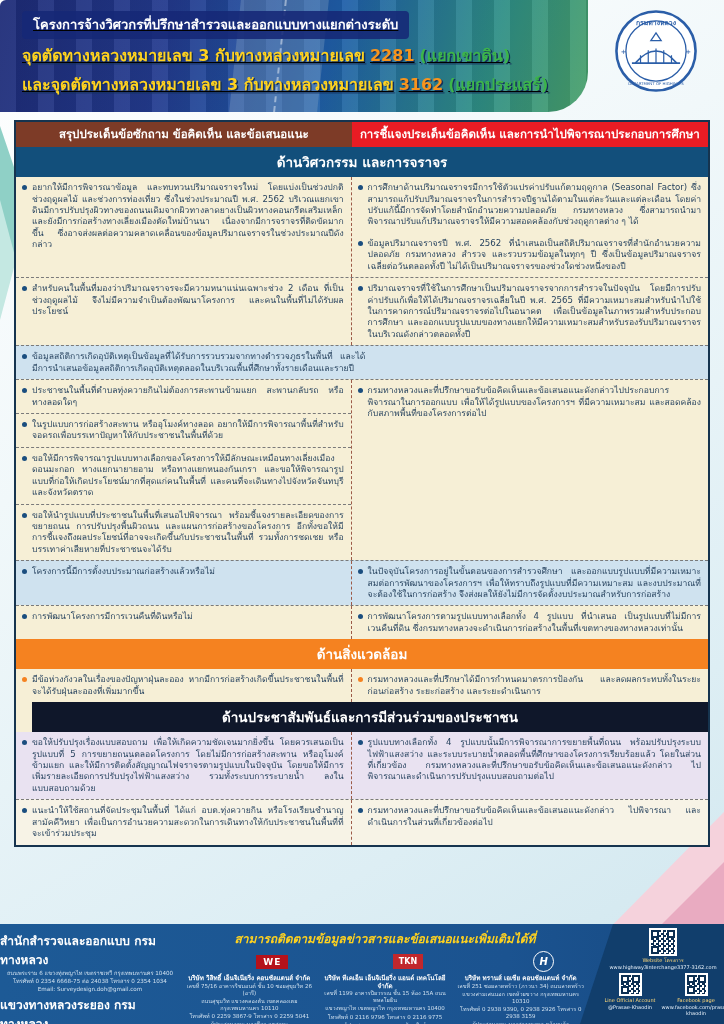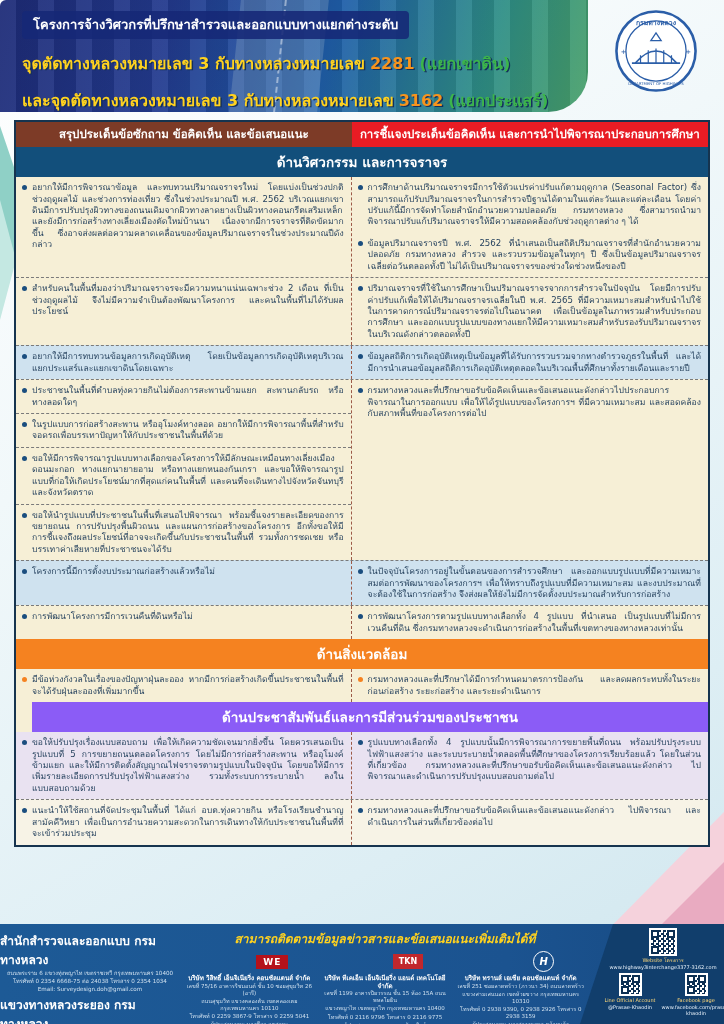--- a/index.html
+++ b/index.html
@@ -15,21 +15,21 @@
   .pink2{right:0;top:862px;width:62px;height:62px;background:#e9abc1;clip-path:polygon(100% 0,100% 100%,0 100%);}
 
   
   .hero{position:absolute;top:0;left:0;right:0;height:112px;display:flex;z-index:2;}
   .hero-photo{position:relative;width:588px;height:100%;border-radius:6px 0 40px 0;overflow:hidden;
     background:linear-gradient(105deg,#1d2b77 0%,#233a8e 28%,#1f5eaa 55%,#2f8f86 82%,#49a06a 100%);}
   .hero-photo::before{content:"";position:absolute;inset:0;
     background:repeating-linear-gradient(90deg,rgba(255,255,255,.06) 0 16px,rgba(0,0,0,.08) 16px 38px);}
   .road-band{position:absolute;left:40%;top:0;bottom:0;width:15%;background:rgba(150,175,200,.30);transform:skewX(-6deg);}
   .road-band::after{content:"";position:absolute;left:50%;top:0;bottom:0;border-left:2px dashed rgba(255,255,255,.45);}
-  .hero-text{position:absolute;left:22px;top:11px;display:flex;flex-direction:column;gap:12px;}
+  .hero-text{position:absolute;left:22px;top:11px;display:flex;flex-direction:column;gap:4px;text-decoration:underline;}
   .line1{align-self:flex-start;background:rgba(22,40,118,.88);padding:3px 11px 4px;border-radius:4px;
          color:#fff;font-size:13px;font-weight:bold;}
   .line2{font-size:16px;font-weight:bold;text-shadow:1.4px 1.4px 0 #14305c;white-space:nowrap;}
   .line2 span{margin-right:5px;}
   .yel{color:var(--accent_yellow,#ffd21f);}
   .org-c{color:var(--accent_orange,#f7941d);}
   .grn{color:var(--accent_green,#3cb54a);}
   .hero-right{flex:1;display:flex;align-items:flex-start;justify-content:center;padding-top:8px;}
   .seal{display:block;}
   .seal-blue{width:86px;height:86px;color:#2b5ea8;--seal-fill:#ffffff;}
@@ -170,26 +170,20 @@
             </div>
           </div>
           <div class="cell right">
             <div class="item">
               <span class="bullet" style="background: rgb(27, 78, 127);"></span>
               <span class="txt">ปริมาณจราจรที่ใช้ในการศึกษาเป็นปริมาณจราจรจากการสำรวจในปัจจุบัน โดยมีการปรับค่าปรับแก้เพื่อให้ได้ปริมาณจราจรเฉลี่ยในปี พ.ศ. 2565 ที่มีความเหมาะสมสำหรับนำไปใช้ในการคาดการณ์ปริมาณจราจรต่อไปในอนาคต เพื่อเป็นข้อมูลในภาพรวมสำหรับประกอบการศึกษา และออกแบบรูปแบบของทางแยกให้มีความเหมาะสมสำหรับรองรับปริมาณจราจรในบริเวณดังกล่าวตลอดทั้งปี</span>
             </div>
           </div>
         </div>
         <div class="grp bg-blue">
-          <div class="cell left">
-            <div class="item">
-              <span class="bullet" style="background: rgb(27, 78, 127);"></span>
-              <span class="txt">อยากให้มีการทบทวนข้อมูลการเกิดอุบัติเหตุ โดยเป็นข้อมูลการเกิดอุบัติเหตุบริเวณแยกประแสร์และแยกเขาดินโดยเฉพาะ</span>
-            </div>
-          </div>
           <div class="cell right">
             <div class="item">
               <span class="bullet" style="background: rgb(27, 78, 127);"></span>
               <span class="txt">ข้อมูลสถิติการเกิดอุบัติเหตุเป็นข้อมูลที่ได้รับการรวบรวมจากทางตำรวจภูธรในพื้นที่ และได้มีการนำเสนอข้อมูลสถิติการเกิดอุบัติเหตุตลอดในบริเวณพื้นที่ศึกษาทั้งรายเดือนและรายปี</span>
             </div>
           </div>
         </div>
         <div class="grp bg-cream">
           <div class="cell left">
             <div class="item">
@@ -252,21 +246,21 @@
               <span class="txt">มีข้อห่วงกังวลในเรื่องของปัญหาฝุ่นละออง หากมีการก่อสร้างเกิดขึ้นประชาชนในพื้นที่จะได้รับฝุ่นละอองที่เพิ่มมากขึ้น</span>
             </div>
           </div>
           <div class="cell right">
             <div class="item">
               <span class="bullet" style="background: rgb(245, 130, 32);"></span>
               <span class="txt">กรมทางหลวงและที่ปรึกษาได้มีการกำหนดมาตรการป้องกัน และลดผลกระทบทั้งในระยะก่อนก่อสร้าง ระยะก่อสร้าง และระยะดำเนินการ</span>
             </div>
           </div>
         </div>
-        <div class="section-h" style="background: #8b5cf6; margin-left: 16px;">ด้านประชาสัมพันธ์และการมีส่วนร่วมของประชาชน</div>
+        <div class="section-h" style="background: #0f172a; margin-left: 16px;">ด้านประชาสัมพันธ์และการมีส่วนร่วมของประชาชน</div>
         <div class="grp bg-lavender">
           <div class="cell left">
             <div class="item">
               <span class="bullet" style="background: rgb(27, 78, 127);"></span>
               <span class="txt">ขอให้ปรับปรุงเรื่องแบบสอบถาม เพื่อให้เกิดความชัดเจนมากยิ่งขึ้น โดยควรเสนอเป็นรูปแบบที่ 5 การขยายถนนตลอดโครงการ โดยไม่มีการก่อสร้างสะพาน หรืออุโมงค์ข้ามแยก และให้มีการติดตั้งสัญญาณไฟจราจรตามรูปแบบในปัจจุบัน โดยขอให้มีการเพิ่มรายละเอียดการปรับปรุงไฟฟ้าแสงสว่าง รวมทั้งระบบการระบายน้ำ ลงในแบบสอบถามด้วย</span>
             </div>
           </div>
           <div class="cell right">
             <div class="item">
               <span class="bullet" style="background: rgb(27, 78, 127);"></span>

